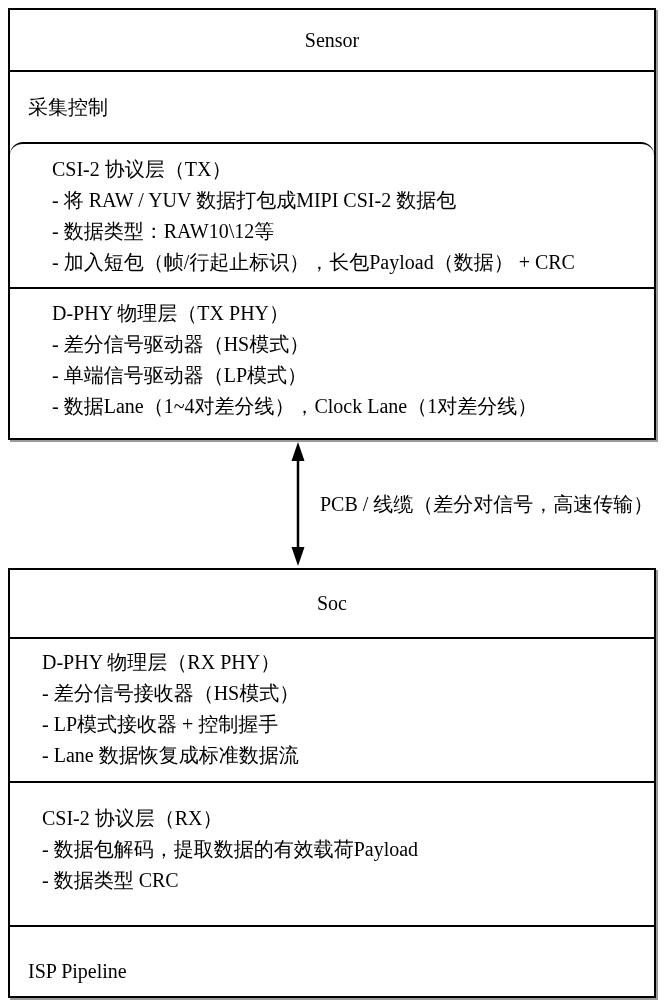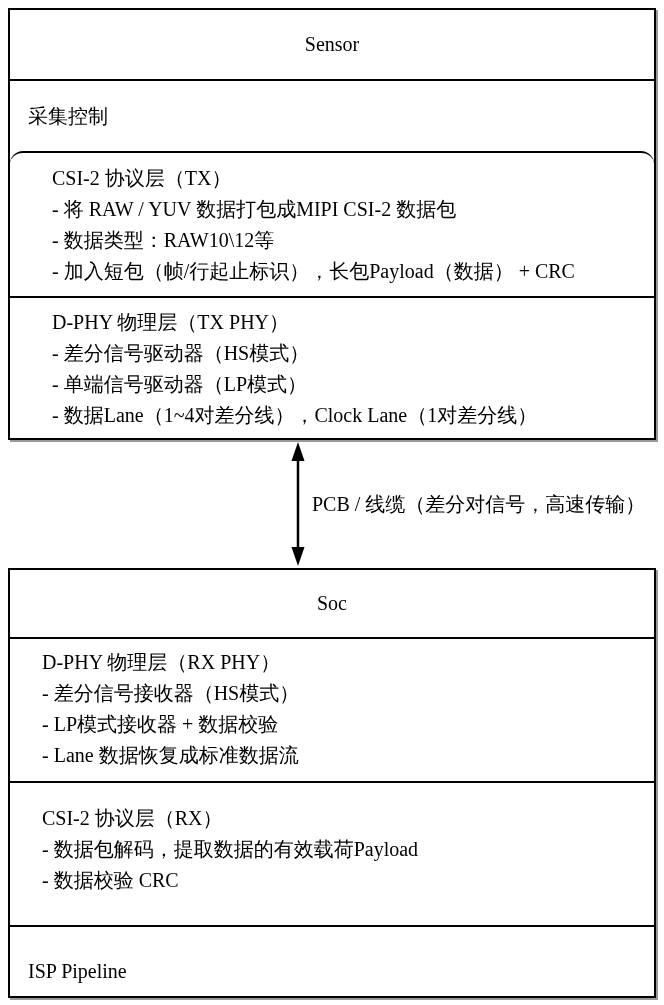--- a/index.html
+++ b/index.html
@@ -41,21 +41,21 @@
     display: flex;
     align-items: center;
     padding-left: 18px;
   }
   .row-multi {
     padding-left: 42px;
     padding-right: 6px;
     line-height: 31px;
   }
   
-  .h-69  { height: 69px; }
+  .h-69  { height: 60px; }
   .h-72  { height: 72px; }
   .h-145 { height: 145px; border-radius: 13px; }
   .h-142 { height: 142px; }
   .h-67  { height: 67px; }
   .h-144 { height: 144px; padding-left: 32px; }
   .h-71  { height: 91px; }
   .pt10 { padding-top: 10px; }
   .pt9  { padding-top: 9px; }
   .pt8  { padding-top: 8px; }
   .pt20 { padding-top: 20px; }
@@ -64,21 +64,21 @@
     width: 664px;
     height: 128px;
   }
   .arrow-svg {
     position: absolute;
     left: 287px;
     top: 1px;
   }
   .gap-label {
     position: absolute;
-    left: 312px;
+    left: 320px;
     top: 50%;
     transform: translateY(-50%);
     white-space: nowrap;
   }
   .line { white-space: nowrap; }
 </style>
 </head>
 <body>
 
 <div class="canvas">
@@ -113,26 +113,26 @@
     <span class="gap-label">PCB / 线缆（差分对信号，高速传输）</span>
   </div>
 
   <div class="box box2">
     <div class="row row-header h-67">
       <span>Soc</span>
     </div>
     <div class="row row-multi h-144 pt8">
       <div class="line">D-PHY 物理层（RX PHY）</div>
       <div class="line">- 差分信号接收器（HS模式）</div>
-      <div class="line">- LP模式接收器 + 数据校验</div>
+      <div class="line">- LP模式接收器 + 控制握手</div>
       <div class="line">- Lane 数据恢复成标准数据流</div>
     </div>
     <div class="row row-multi h-144 pt20">
       <div class="line">CSI-2 协议层（RX）</div>
       <div class="line">- 数据包解码，提取数据的有效载荷Payload</div>
-      <div class="line">- 数据校验 CRC</div>
+      <div class="line">- 数据类型 CRC</div>
     </div>
     <div class="row row-single h-71">
       <span>ISP Pipeline</span>
     </div>
   </div>
 
 </div>
 
 </body></html>

